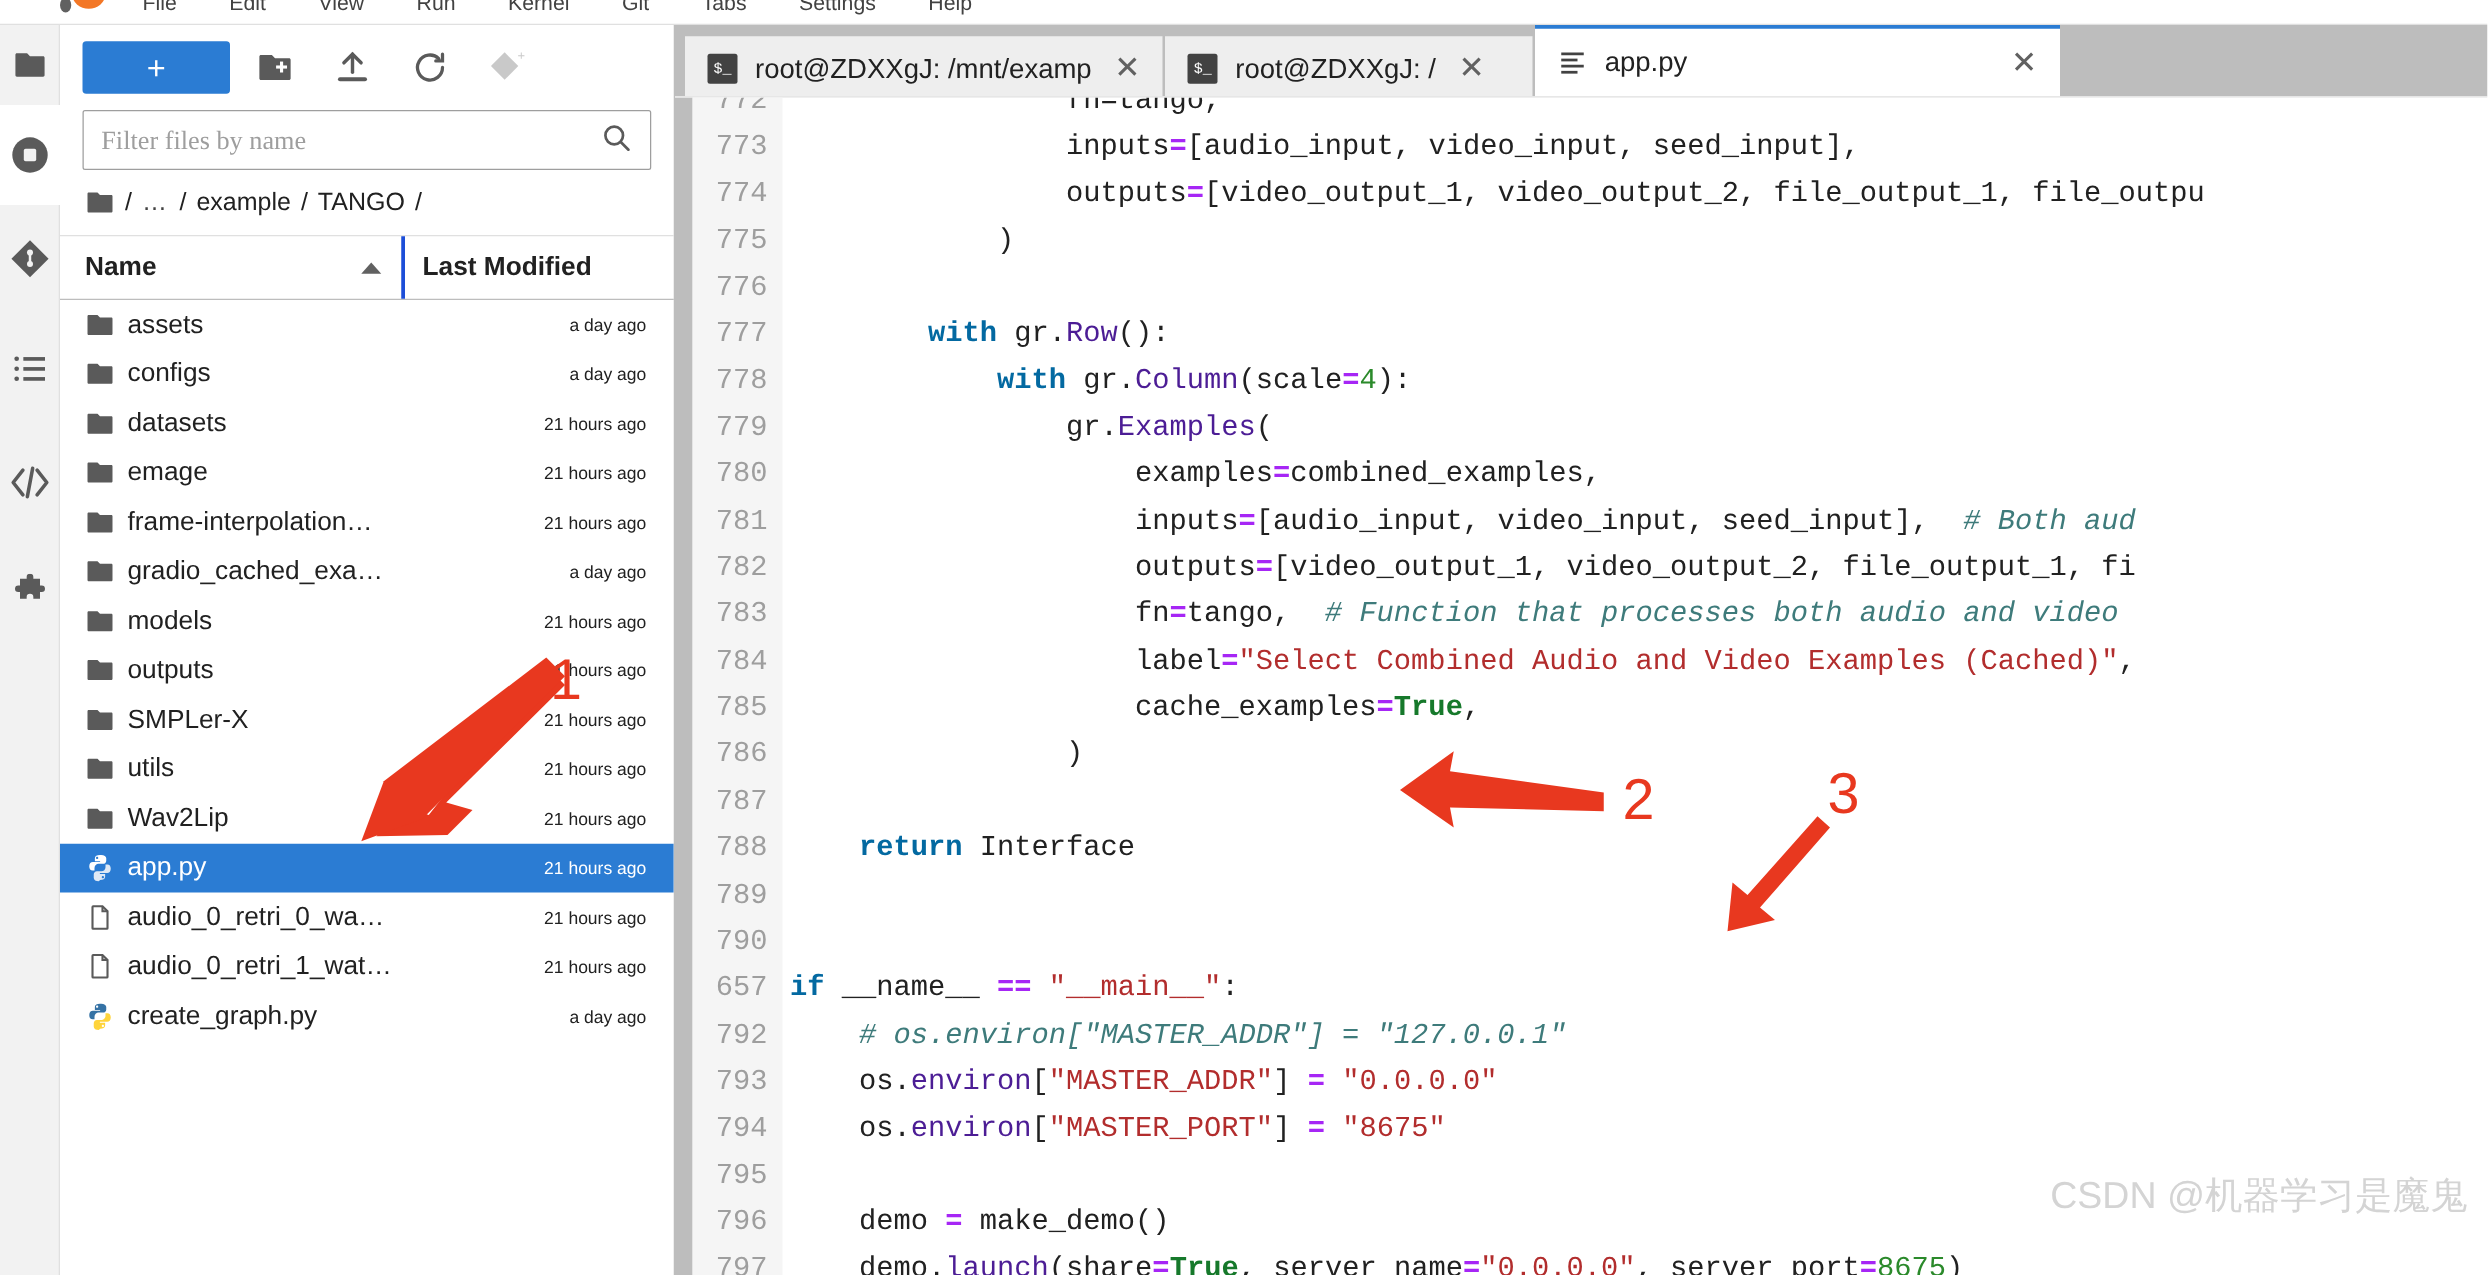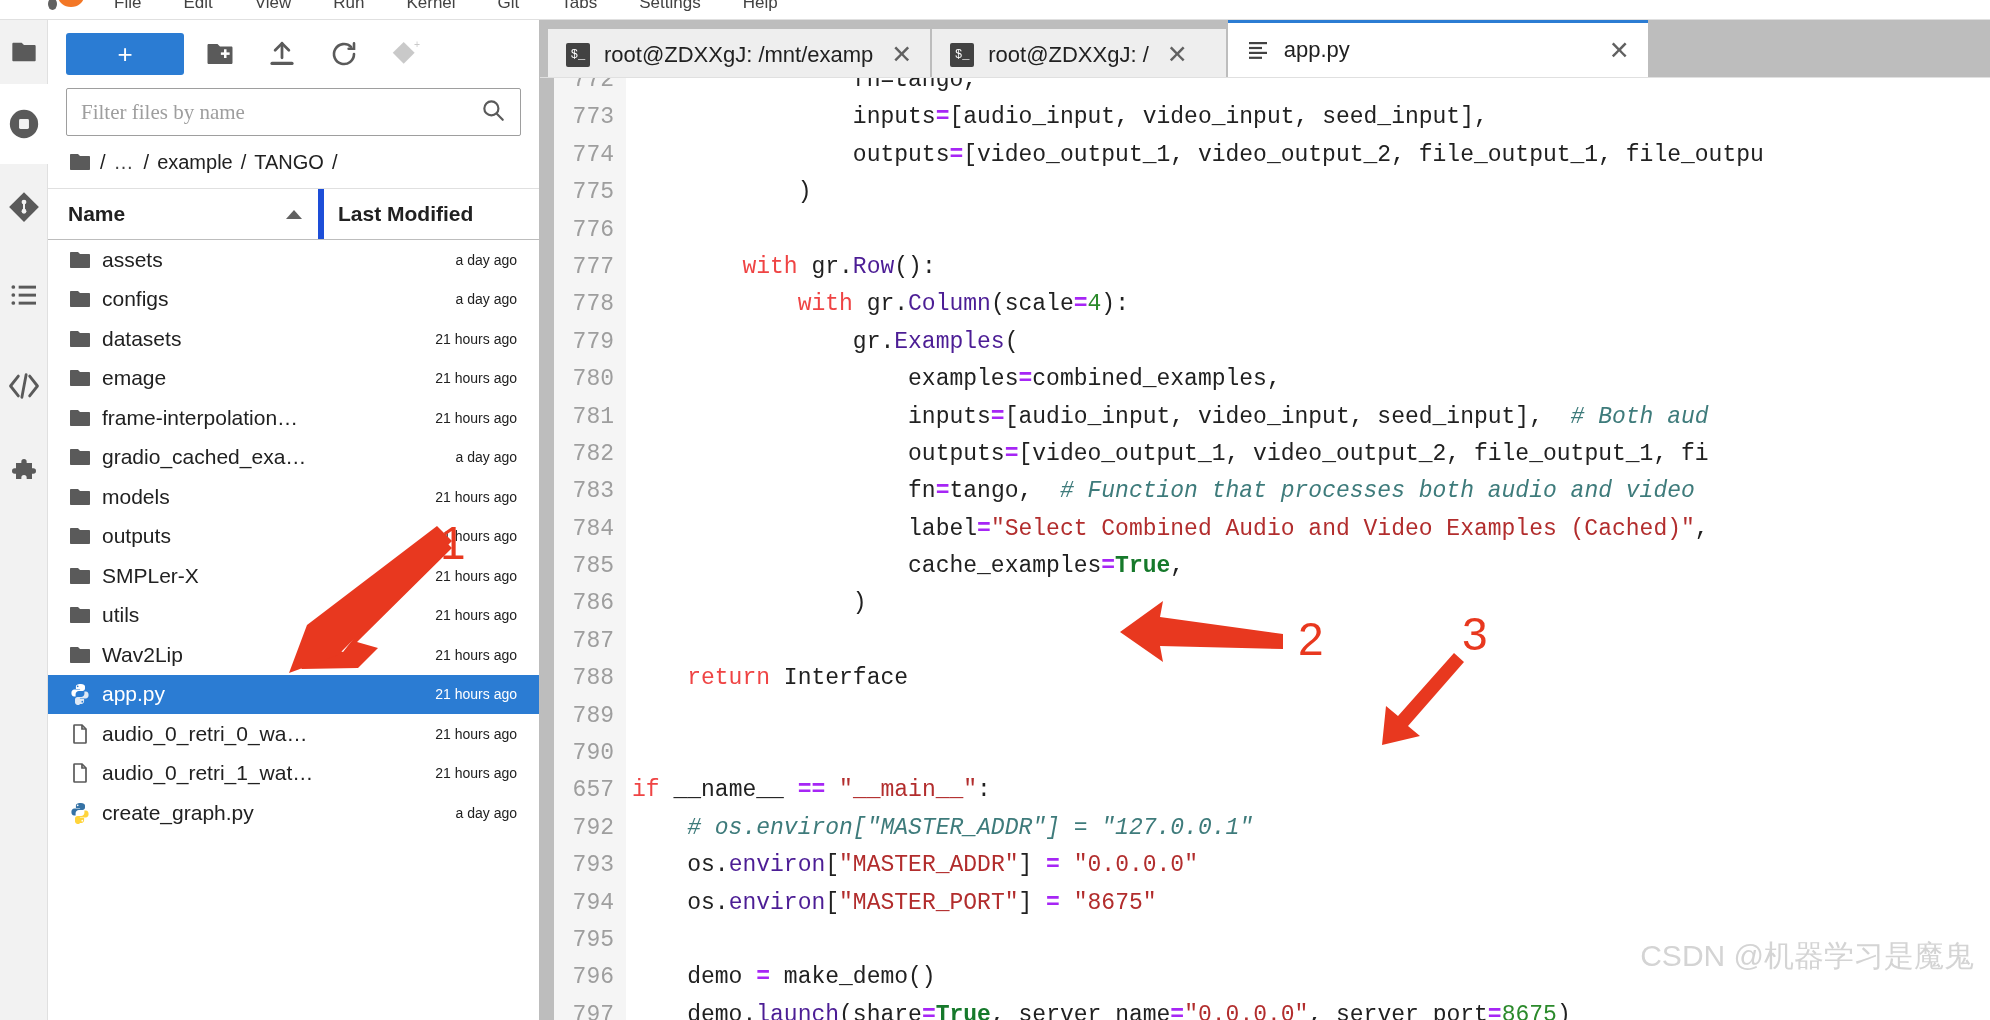--- a/index.html
+++ b/index.html
@@ -84,21 +84,21 @@
   }
   .crumbs .sep { color: #212121; margin: 0 2px; }
   .crumb-dots { letter-spacing: 2px; color: #424242; font-size: 20px; }
   .list-header {
     display: flex; border-top: 1px solid #e0e0e0;
     border-bottom: 1px solid #bdbdbd; height: 52px; align-items: center;
     font-weight: bold; font-size: 21px; color: #212121;
   }
   .lh-name {
     flex: 1; padding-left: 20px; display: flex; align-items: center;
-    border-right: 6px solid #1d4ed8; height: 100%;
+    border-right: 3px solid #1d4ed8; height: 100%;
     cursor: pointer;
     gap: 15px;
   }
   .lh-name .caret {
     margin-left: auto; margin-right: 16px;
     width: 0; height: 0; border-left: 8px solid transparent;
     border-right: 8px solid transparent; border-bottom: 9px solid #616161;
   }
   .lh-mod {
     width: 215px; padding-left: 14px; height: 100%;
@@ -170,21 +170,21 @@
     height: 37.4px; line-height: 37.4px; text-align: right;
     padding-right: 12px; color: #9e9e9e; font-size: 23px;
     font-family: "Liberation Mono", monospace;
   }
   .codelines {
     flex: 1; padding-top: 6px; padding-left: 6px;
     font-family: "Liberation Mono", monospace; font-size: 23px;
     white-space: pre; overflow: hidden;
   }
   .codelines .cl { height: 37.4px; line-height: 37.4px; color: #212121; }
-  .tok-kw  { color: #ef4444; font-weight: normal; }
+  .tok-kw  { color: #0369a1; font-weight: bold; }
   .tok-fn  { color: #4c1d95; }
   .tok-op  { color: #a626f5; font-weight: bold; }
   .tok-str { color: #b22d2d; }
   .tok-num { color: #2b8a2b; }
   .tok-com { color: #3e7b7b; font-style: italic; }
   .tok-bool{ color: #16792b; font-weight: bold; }
   .tok-plain { color: #212121; }
 
   
   .anno { position: absolute; pointer-events: none; }

